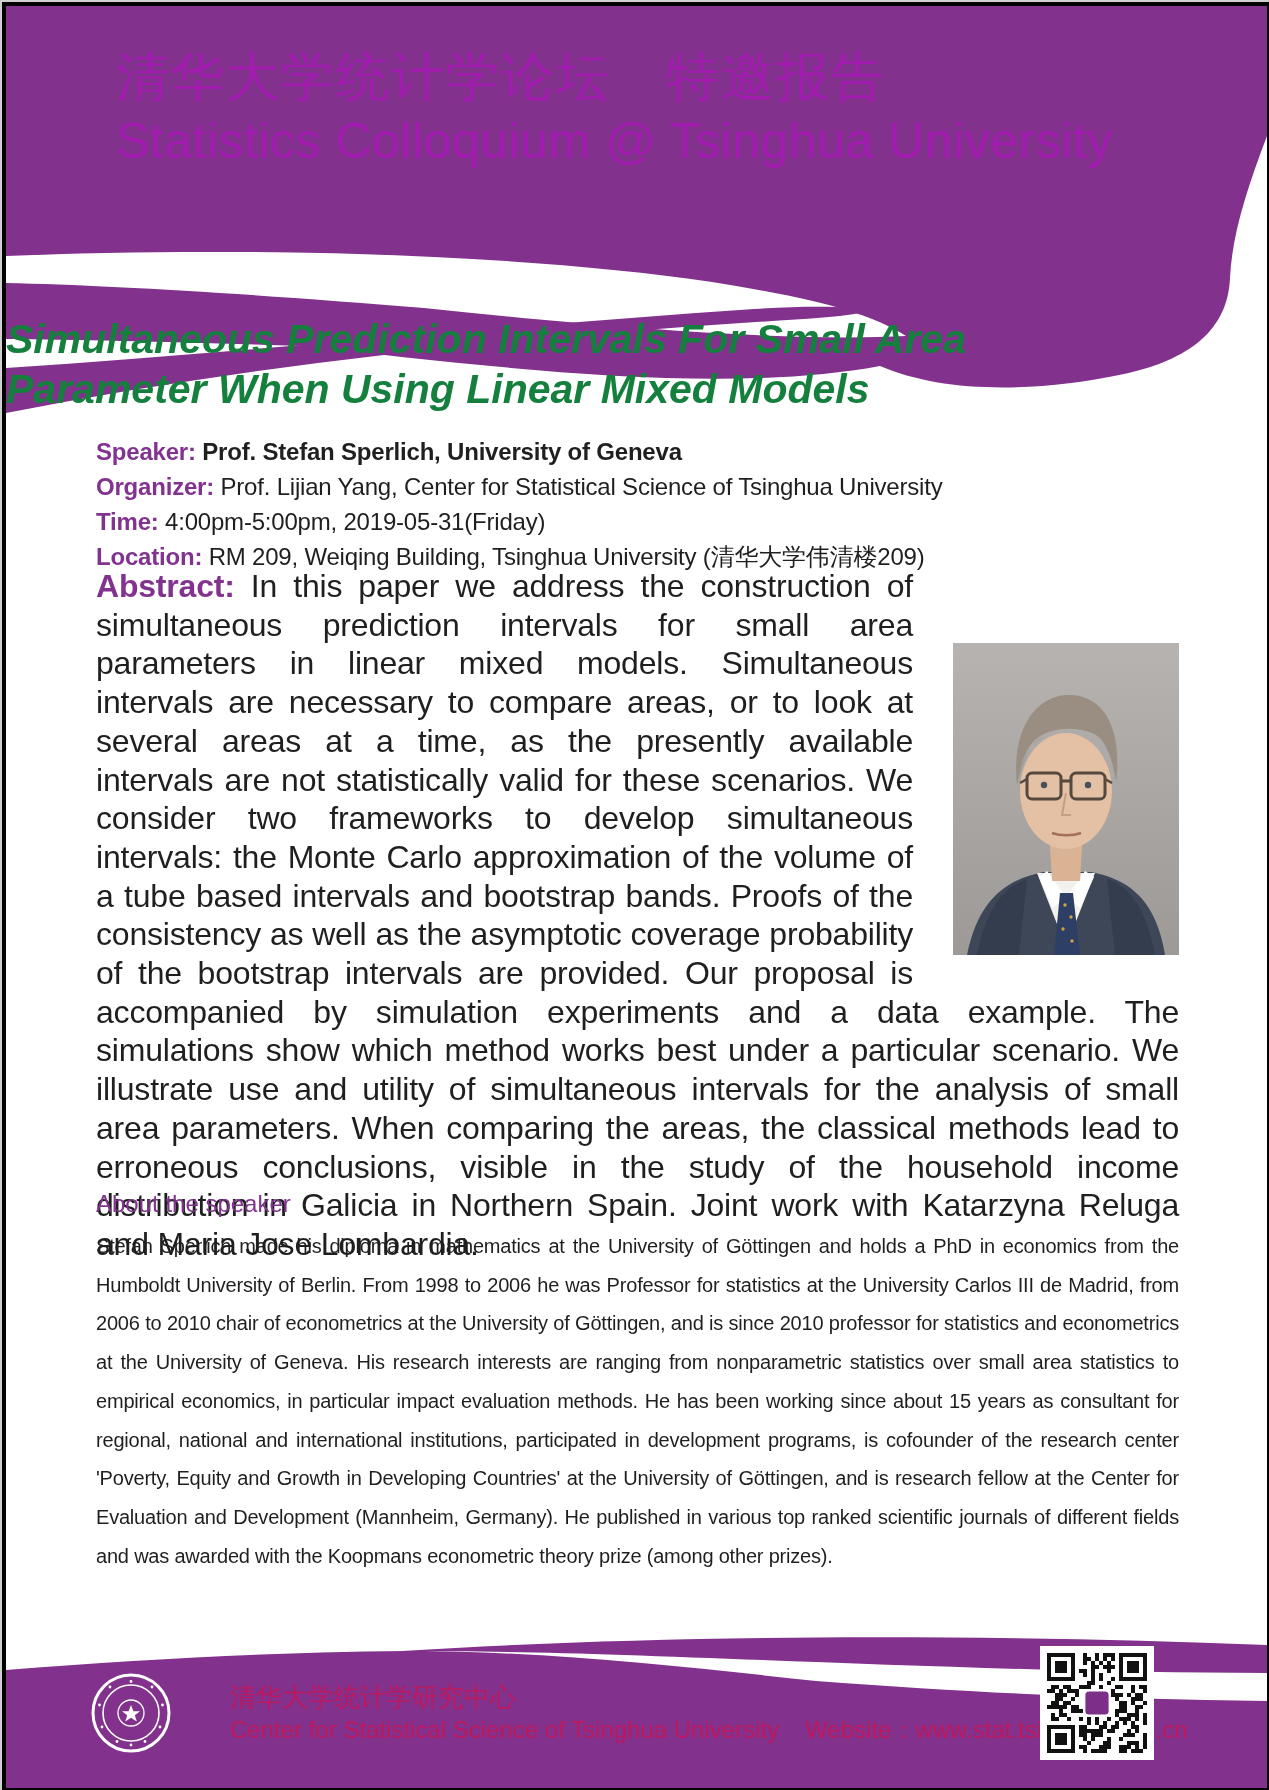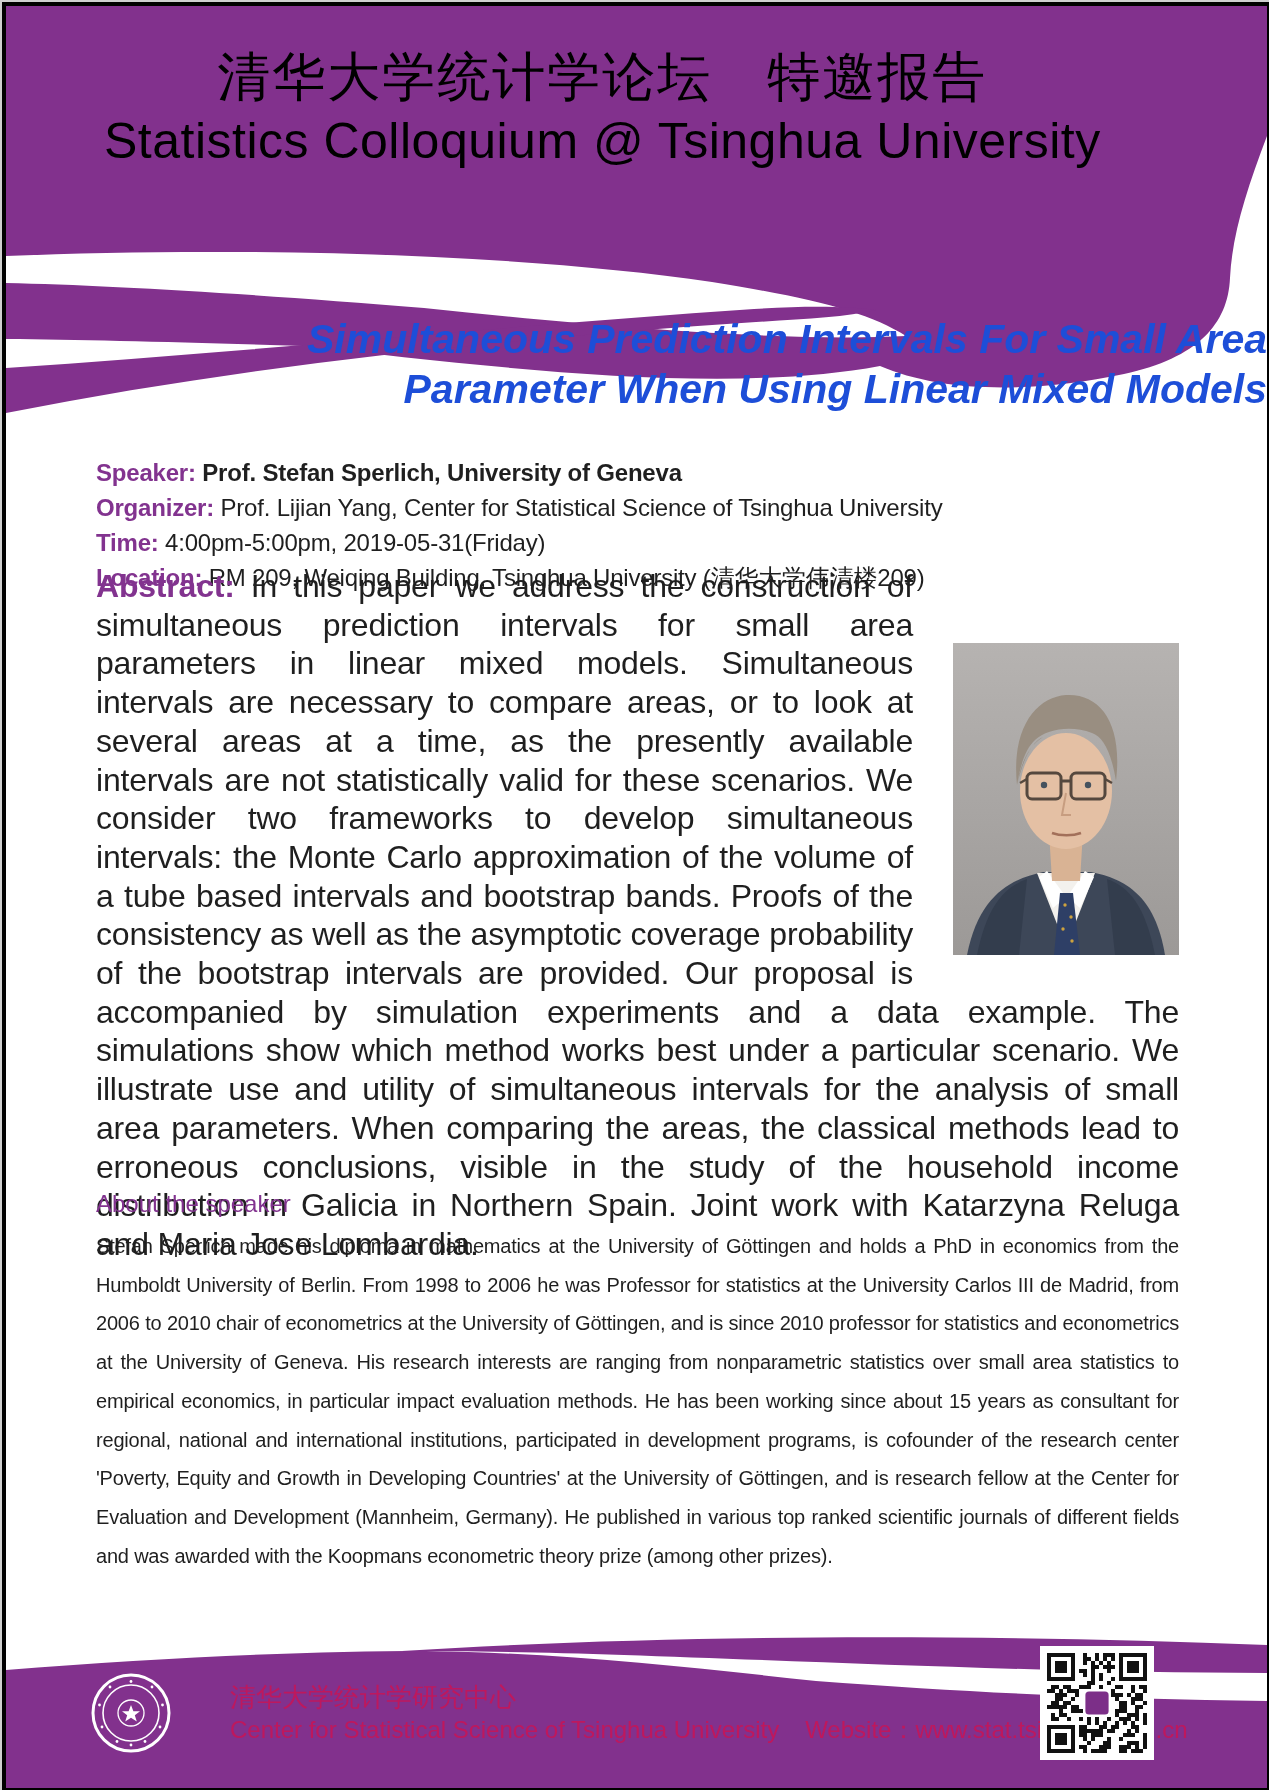--- a/index.html
+++ b/index.html
@@ -2,31 +2,31 @@
 <html><head>
 <meta charset="utf-8">
 <style>
   html,body{margin:0;padding:0;background:#cfcfcf;font-family:"Liberation Sans",sans-serif;}
   .poster{position:relative;width:1261px;height:1782px;margin:2px;background:#ffffff;
           border:4px solid #000;overflow:hidden;box-sizing:content-box;}
   svg{display:block;}
 
   
   .header-decor{position:absolute;top:0;left:0;width:1261px;height:430px;}
-  .header-text{position:absolute;top:38px;left:98px;color:#000000;text-align:center;}
+  .header-text{position:absolute;top:38px;left:110px;color:#a21caf;}
   .h-zh{font-size:53px;line-height:66px;letter-spacing:2px;white-space:pre;font-weight:500;}
   .h-en{font-size:50px;line-height:62px;font-weight:300;letter-spacing:0.5px;}
 
   
-  .talk-title{position:absolute;top:308px;left:0;width:100%;text-align:right;
-              color:#1d4ed8;font-size:41px;line-height:50px;font-weight:700;font-style:italic;
+  .talk-title{position:absolute;top:308px;left:0;width:100%;text-align:left;
+              color:#15803d;font-size:41px;line-height:50px;font-weight:700;font-style:italic;
               letter-spacing:0px;}
 
   
-  .info{position:absolute;top:428px;left:90px;right:88px;font-size:24px;color:#1f1f1f;margin-top:21px;}
+  .info{position:absolute;top:428px;left:90px;right:88px;font-size:24px;color:#1f1f1f;}
   .info-row{line-height:35px;letter-spacing:-0.2px;}
   .lbl{color:#82338f;font-weight:700;}
   .val-bold{font-weight:700;}
 
   
   .abstract{position:absolute;top:561px;left:90px;width:1083px;font-size:32px;
             line-height:38.7px;color:#1f1f1f;text-align:justify;letter-spacing:-0.2px;}
   .photo-float{float:right;width:248px;height:400px;margin-left:18px;}
   .portrait{width:226px;height:312px;margin-top:76px;margin-left:22px;}
 

